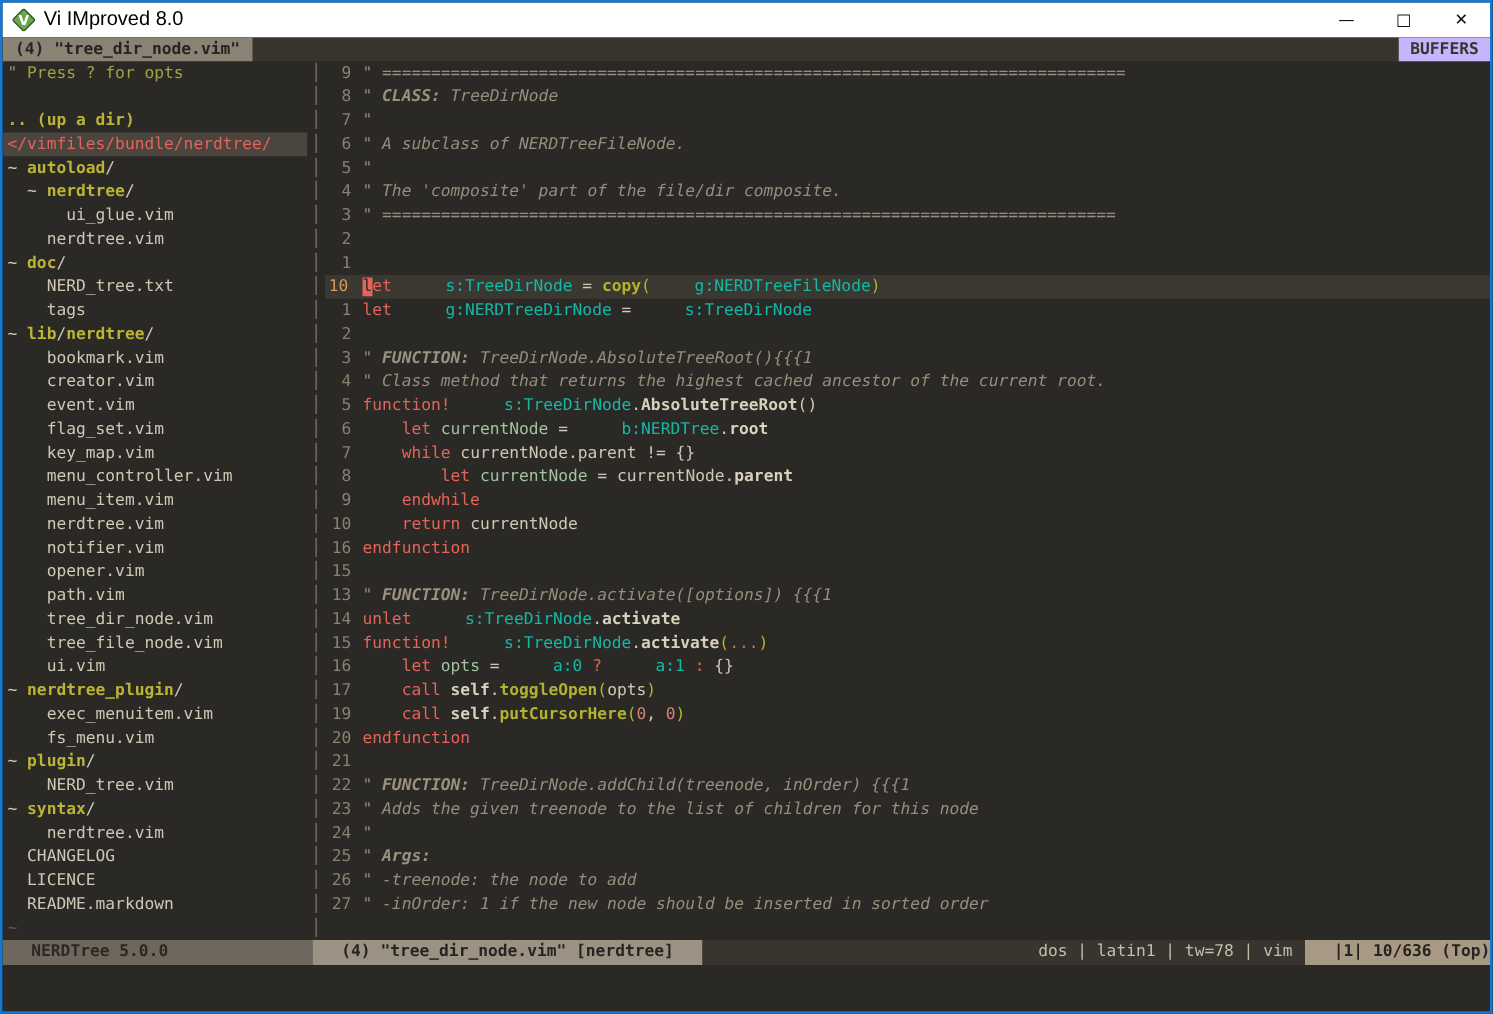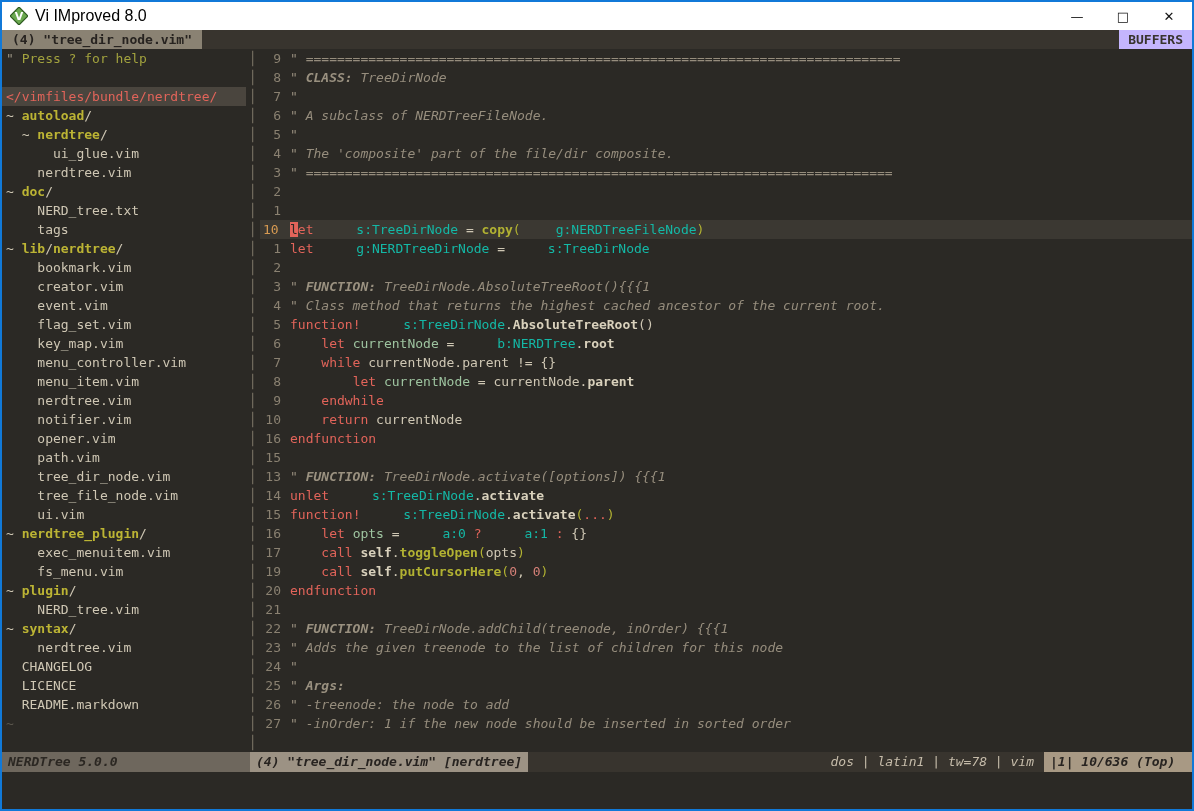--- a/index.html
+++ b/index.html
@@ -59,21 +59,21 @@
   .t-y{ color:#b2b232; }
   .t-cur{ background:#e2645a; color:#2b2925; }
   .t-q{ color:#9a9383; }
   .t-h{ color:#a2a23e; }
   .t-d{ color:#bcb434; font-weight:bold; }
   .t-w{ color:#cfc7b4; }
   .t-r{ color:#e2645a; }
   .t-dim{ color:#5a554c; }
   
   .statusbar{ height:20px; display:flex; flex:0 0 auto; font-size:13px; line-height:20px; }
-  .seg{ white-space:pre; padding:0 6px;font-style:italic; }
+  .seg{ white-space:pre; padding:0 23px; }
   .seg-gray{ background:#6e675d; color:#2b2722; font-weight:bold; width:248px; flex:0 0 auto; }
   .seg-tan1{ background:#9c9284; color:#272320; font-weight:bold; }
   .seg-darkfill{ background:#38342e; flex:1; }
   .seg-dark{ background:#38342e; color:#c6bcaa; padding-right:10px; }
   .seg-tan2{ background:#a89984; color:#272320; font-weight:bold; width:148px; flex:0 0 auto; }
   
   .cmdline{ flex:1; background:#2b2925; }
 </style>
 </head>
 <body>
@@ -94,22 +94,23 @@
   </div>
 
   <div class="tabline">
     <div class="tab-active">(4) "tree_dir_node.vim"</div>
     <div class="tab-spacer"></div>
     <div class="buffers-label">BUFFERS</div>
   </div>
 
   <div class="main">
     <div class="nerdtree">
-        <div class="trow"><span class="t-q">" </span><span class="t-h">Press ? for help</span></div>
+        <div class="trow"><span class="t-q">" </span><span class="t-h">Press ? for opts</span></div>
         <div class="trow"></div>
+        <div class="trow"><span class="t-d">.. </span><span class="t-d">(up a dir)</span></div>
         <div class="trow thl"><span class="t-r">&lt;/vimfiles/bundle/nerdtree/</span></div>
         <div class="trow"><span class="t-w">~ </span><span class="t-d">autoload</span><span class="t-w">/</span></div>
         <div class="trow"><span class="t-w">  ~ </span><span class="t-d">nerdtree</span><span class="t-w">/</span></div>
         <div class="trow"><span class="t-w">      ui_glue.vim</span></div>
         <div class="trow"><span class="t-w">    nerdtree.vim</span></div>
         <div class="trow"><span class="t-w">~ </span><span class="t-d">doc</span><span class="t-w">/</span></div>
         <div class="trow"><span class="t-w">    NERD_tree.txt</span></div>
         <div class="trow"><span class="t-w">    tags</span></div>
         <div class="trow"><span class="t-w">~ </span><span class="t-d">lib</span><span class="t-w">/</span><span class="t-d">nerdtree</span><span class="t-w">/</span></div>
         <div class="trow"><span class="t-w">    bookmark.vim</span></div>

